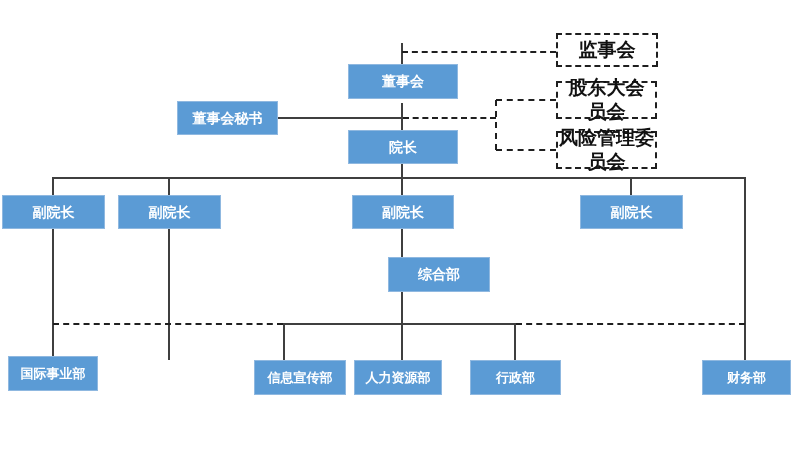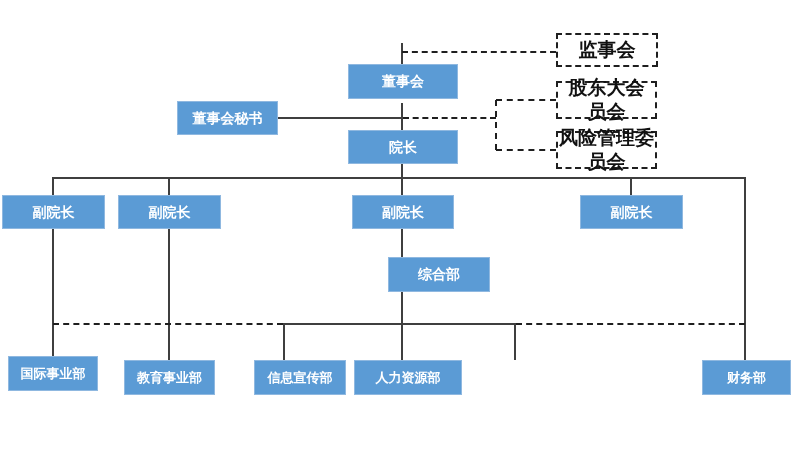--- a/index.html
+++ b/index.html
@@ -48,21 +48,21 @@
   #n-dean{left:348px;top:130px;width:110px;height:34px;}
   #n-secretary{left:133px;top:101px;width:101px;height:34px;margin-left:44px;}
   #n-vd1{left:2px;top:195px;width:103px;height:34px;}
   #n-vd2{left:118px;top:195px;width:103px;height:34px;}
   #n-vd3{left:352px;top:195px;width:102px;height:34px;}
   #n-vd4{left:580px;top:195px;width:103px;height:34px;}
   #n-general{left:352px;top:257px;width:102px;height:35px;margin-left:36px;}
   #n-d1{left:8px;top:356px;width:90px;height:35px;}
   #n-d2{left:124px;top:360px;width:91px;height:35px;}
   #n-d3{left:238px;top:360px;width:92px;height:35px;margin-left:16px;}
-  #n-d4{left:354px;top:360px;width:108px;height:35px;}
+  #n-d4{left:354px;top:360px;width:88px;height:35px;}
   #n-d5{left:470px;top:360px;width:91px;height:35px;}
   #n-d6{left:585px;top:360px;width:92px;height:35px;}
   #n-d7{left:702px;top:360px;width:89px;height:35px;}
 
   
   #n-supervisory{left:556px;top:33px;width:102px;height:34px;}
   #n-strategic{left:556px;top:81px;width:101px;height:38px;}
   #n-risk{left:556px;top:131px;width:101px;height:38px;}
 
   
@@ -126,23 +126,23 @@
 
   <div class="node" id="n-board">董事会</div>
   <div class="node" id="n-secretary">董事会秘书</div>
   <div class="node" id="n-dean">院长</div>
   <div class="node" id="n-vd1">副院长</div>
   <div class="node" id="n-vd2">副院长</div>
   <div class="node" id="n-vd3">副院长</div>
   <div class="node" id="n-vd4">副院长</div>
   <div class="node" id="n-general">综合部</div>
   <div class="node small" id="n-d1">国际事业部</div>
-  <div class="node small" id="n-d2">教育事业部</div>
   <div class="node small" id="n-d3">信息宣传部</div>
   <div class="node small" id="n-d4">人力资源部</div>
+  <div class="node small" id="n-d5">行政部</div>
   <div class="node small" id="n-d7">财务部</div>
 
   <div class="dashed-node" id="n-supervisory">监事会</div>
   <div class="dashed-node" id="n-strategic">股东大会
 员会</div>
   <div class="dashed-node" id="n-risk">风险管理委
 员会</div>
 
 </div>
 

